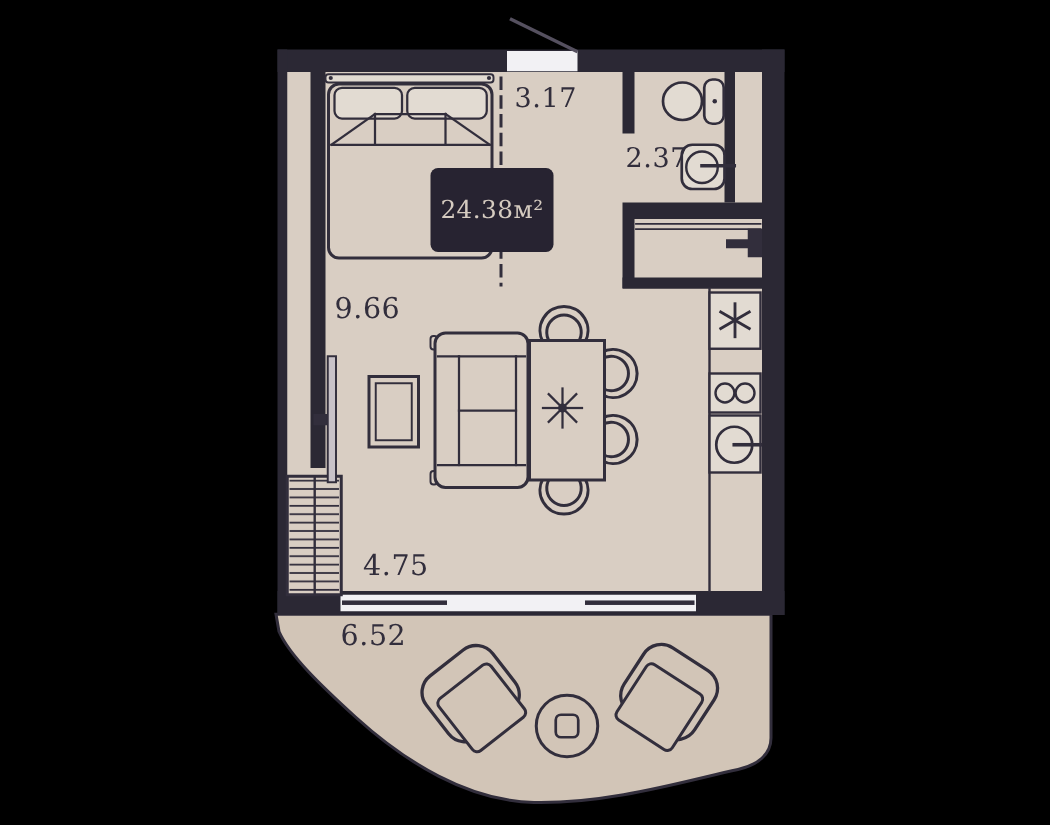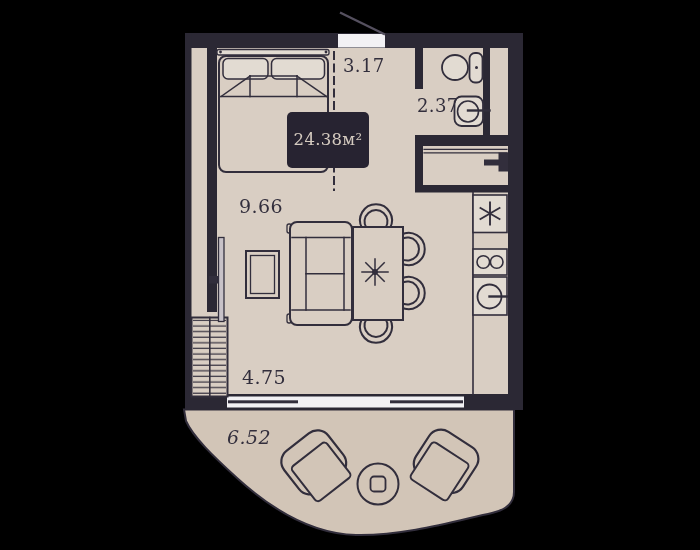--- a/index.html
+++ b/index.html
@@ -187,20 +187,20 @@
     </g>
     <g>
       <circle class="balf" cx="378" cy="484" r="20.5" stroke-width="2"></circle>
       <rect class="ln" x="370.5" y="476.5" width="15" height="15" rx="3.5" stroke-width="1.8"></rect>
     </g>
   </g>
 </svg>
 
 <div class="zlabel sm" style="left:343px;top:55px;">3.17</div>
 <div class="zlabel sm" style="left:417px;top:95px;">2.37</div>
-<div class="zlabel" style="left:239px;top:195px;">9.66</div>
+<div class="zlabel" style="left:223px;top:195px;">9.66</div>
 <div class="zlabel" style="left:242px;top:366px;">4.75</div>
-<div class="zlabel" style="left:227px;top:426px;font-style:italic;">6.52</div>
+<div class="zlabel" style="left:227px;top:413px;">6.52</div>
 
 <div class="areabox">
   <span>24.38м²</span>
 </div>
 </div>
 
 </body></html>

